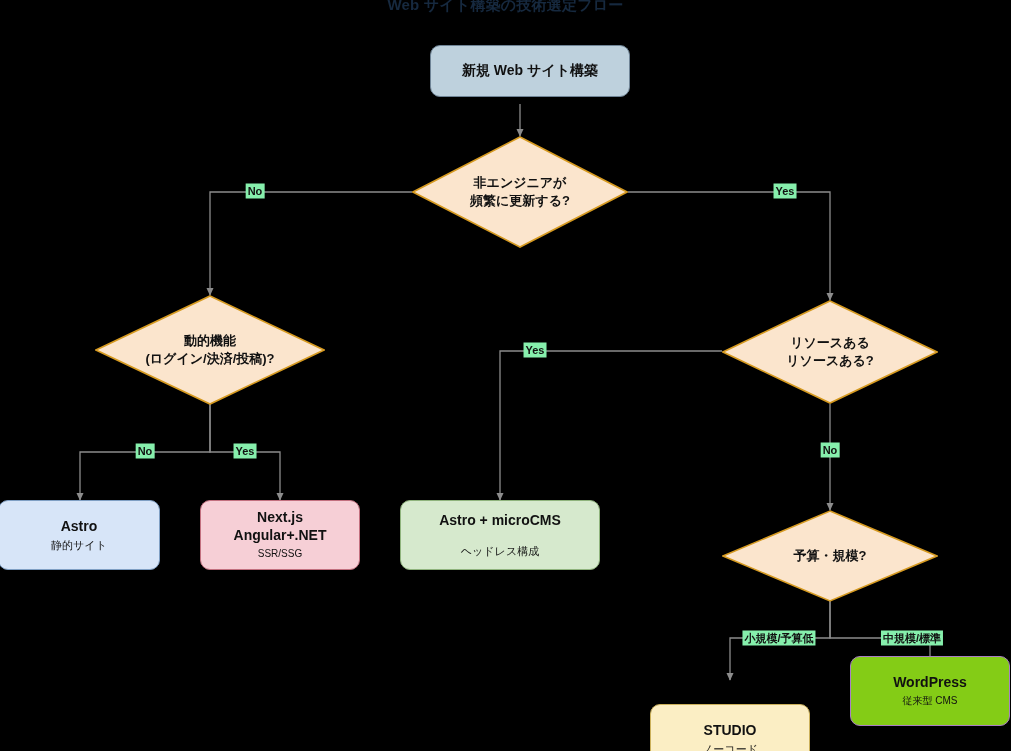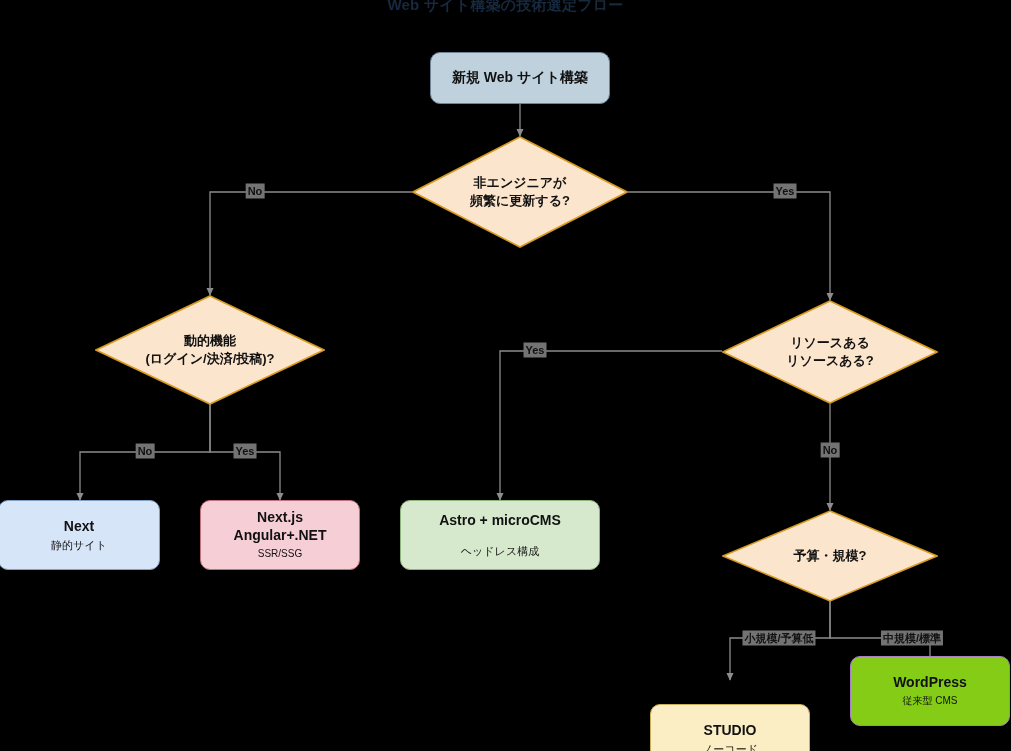--- a/index.html
+++ b/index.html
@@ -89,21 +89,21 @@
     font-size: 13px;
     font-weight: bold;
     color: #111111;
     line-height: 1.42;
     white-space: nowrap;
   }
 
   
   .edge-label {
     position: absolute;
-    background: #737373;
+    background: #86efac;
     color: #111111;
     font-size: 11px;
     font-weight: bold;
     line-height: 13px;
     padding: 1px 2px;
     white-space: nowrap;
     transform: translate(-50%, -50%);
   }
   .edge-label.jp {
     font-size: 11px;
@@ -138,21 +138,21 @@
       <path d="M722,351 L500,351 L500,500"></path>
 
       <path d="M830,404 L830,510"></path>
 
       <path d="M830,601 L830,638 L730,638 L730,680"></path>
 
       <path d="M830,601 L830,638 L930,638 L930,680"></path>
     </g>
   </svg>
 
-  <div class="node" style="left:430px; top:52px; width:180px; height:52px; background:#bed1dd; border-color:#6f8496;">
+  <div class="node" style="left:430px; top:45px; width:200px; height:52px; background:#bed1dd; border-color:#6f8496;">
     <div class="n-title">新規 Web サイト構築</div>
   </div>
 
   <div class="diamond" style="left:95px; top:295px; width:230px; height:110px;">
     <svg class="d-shape" viewBox="0 0 230 110" xmlns="http://www.w3.org/2000/svg">
       <polygon points="115,1 229,55 115,109 1,55" fill="#fbe5cd" stroke="#d69a20" stroke-width="1.6"></polygon>
     </svg>
     <div class="d-label">
       <span>動的機能</span>
       <span>(ログイン/決済/投稿)?</span>
@@ -182,21 +182,21 @@
   <div class="diamond" style="left:722px; top:510px; width:216px; height:92px;">
     <svg class="d-shape" viewBox="0 0 216 92" xmlns="http://www.w3.org/2000/svg">
       <polygon points="108,1 215,46 108,91 1,46" fill="#fbe5cd" stroke="#d69a20" stroke-width="1.6"></polygon>
     </svg>
     <div class="d-label">
       <span>予算・規模?</span>
     </div>
   </div>
 
   <div class="node" style="left:-2px; top:500px; width:162px; height:70px; background:#d7e5f8; border-color:#7f9fc4;">
-    <div class="n-title">Next</div>
+    <div class="n-title">Astro</div>
     <div class="n-sub">静的サイト</div>
   </div>
 
   <div class="node" style="left:200px; top:500px; width:160px; height:70px; background:#f6cfd6; border-color:#c2707f;">
     <div class="n-title">Next.js</div>
     <div class="n-title">Angular+.NET</div>
     <div class="n-sub small">SSR/SSG</div>
   </div>
 
   <div class="node" style="left:400px; top:500px; width:200px; height:70px; background:#d6e9cd; border-color:#8fb37c;gap:12px;">

